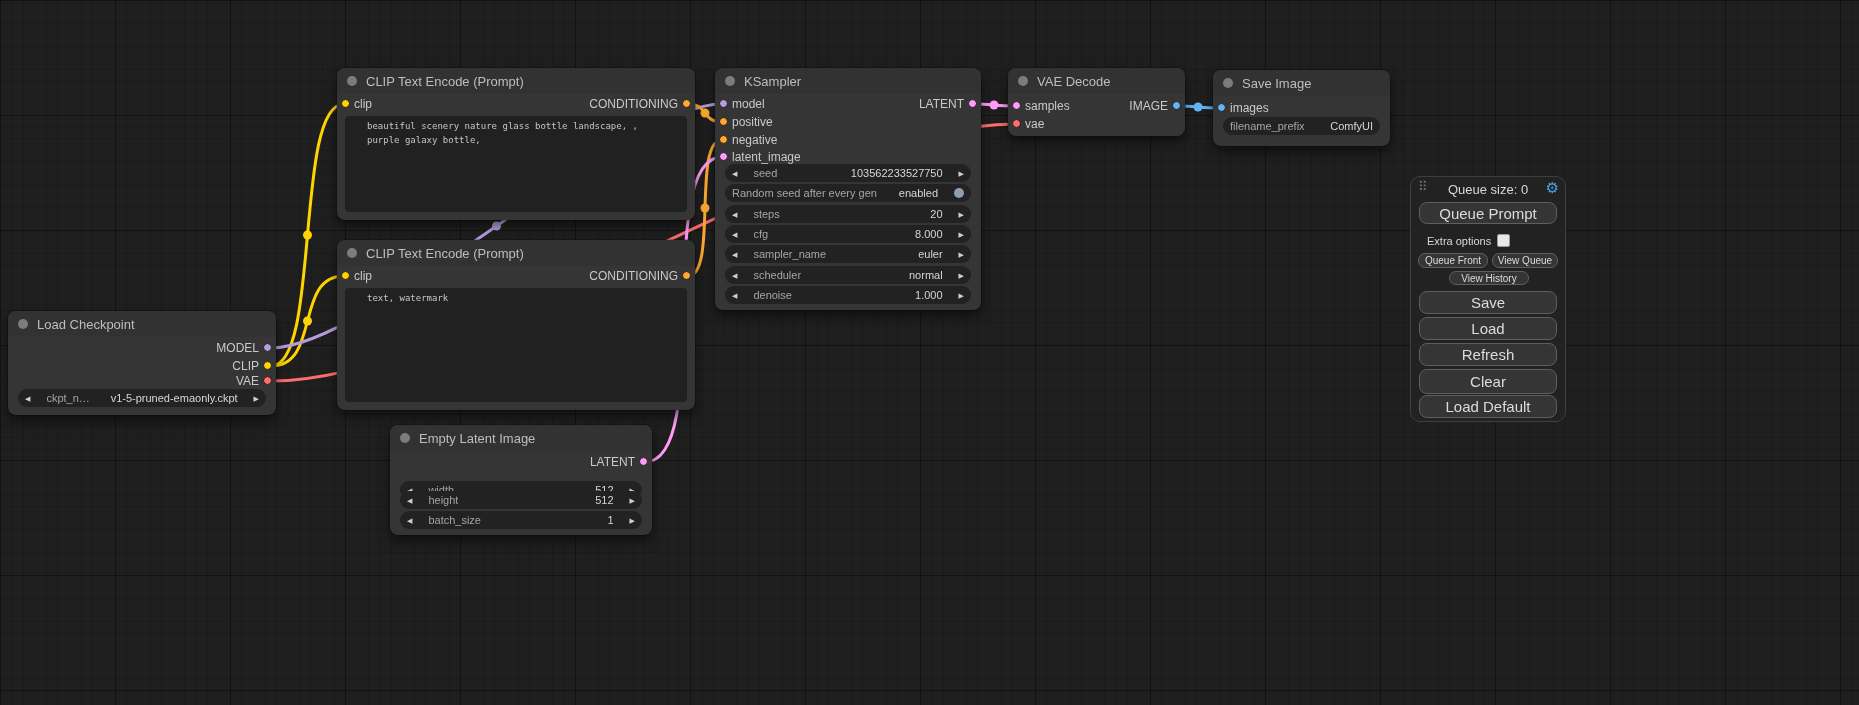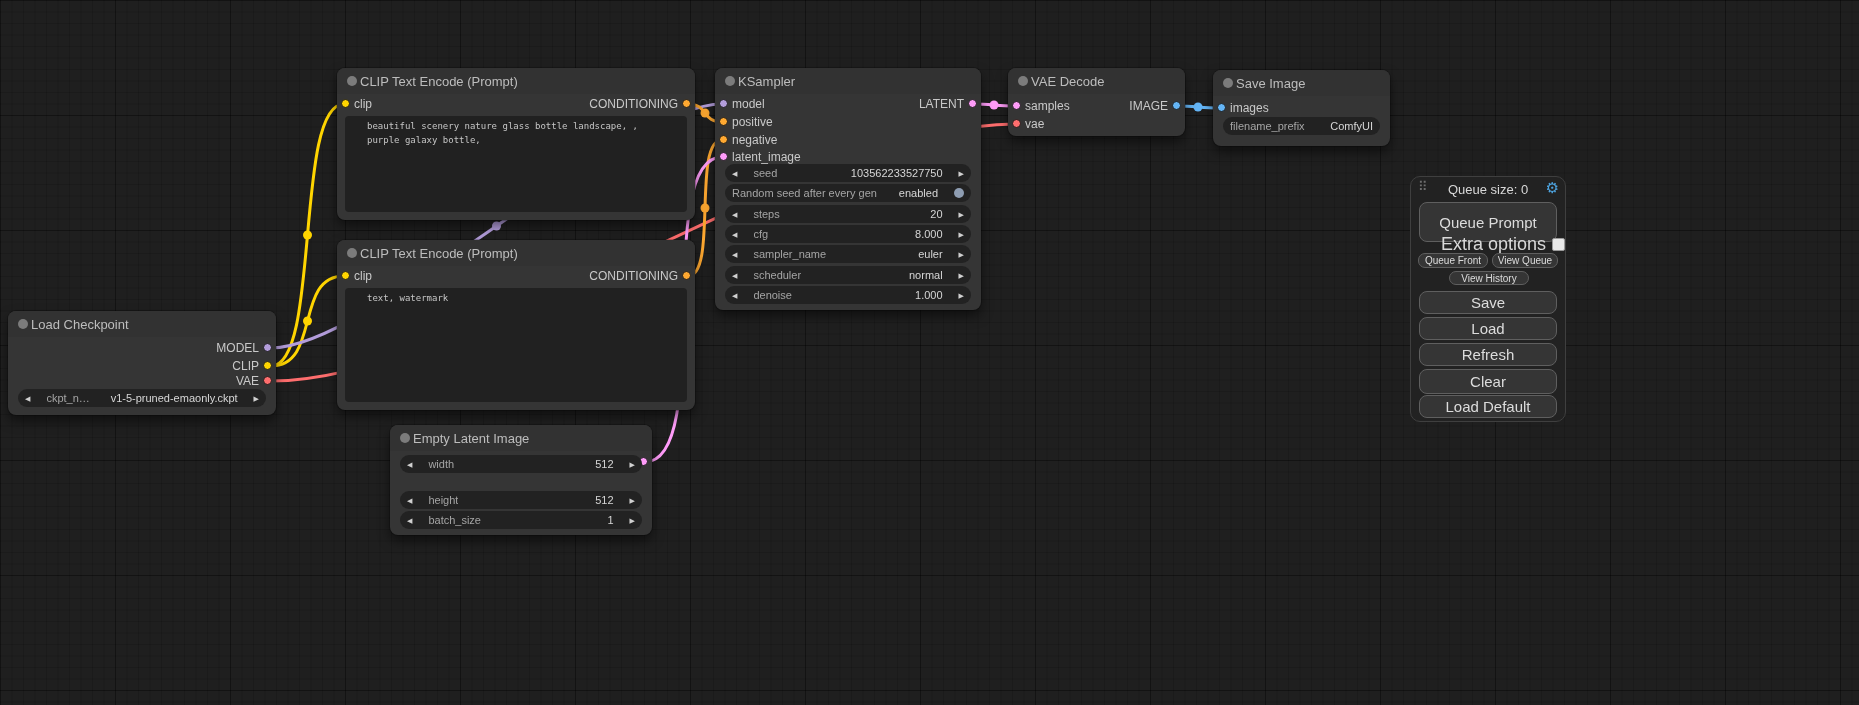--- a/index.html
+++ b/index.html
@@ -15,21 +15,21 @@
       linear-gradient(90deg, rgba(0,0,0,.14) 1px, transparent 1px);
     background-size:115px 115px,115px 115px,11.5px 11.5px,11.5px 11.5px;
   }
   #wires{position:absolute;inset:0;z-index:1;pointer-events:none}
   .node{
     position:absolute;z-index:2;background:#353535;border-radius:8px;
     box-shadow:0 6px 12px rgba(0,0,0,.5), 0 0 0 1px rgba(0,0,0,.22);
     color:#c9c9c9;
   }
   .node-title{
-    height:26px;display:flex;align-items:center;gap:3px;padding:0 10px;
+    height:26px;display:flex;align-items:center;gap:9px;padding:0 10px;
     font-size:13px;color:#bdbdbd;background:#323232;border-radius:8px 8px 0 0;
     white-space:nowrap;
   }
   .title-dot{width:10px;height:10px;border-radius:50%;background:#7c7c7c;flex:0 0 auto}
   .port-row{position:absolute;left:0;right:0;height:18px;font-size:12px}
   .port{position:absolute;top:4px;width:9px;height:9px;border-radius:50%;border:1px solid #1c1c1c}
   .port.in{left:4px}
   .port.out{right:4px}
   .in-label{position:absolute;left:17px;line-height:18px;color:#c9c9c9;white-space:nowrap}
   .out-label{position:absolute;right:17px;line-height:18px;color:#c9c9c9;white-space:nowrap}
@@ -54,23 +54,23 @@
   }
   .menu-header{position:relative;height:22px}
   .drag-handle{position:absolute;left:7px;top:3px;color:#6e6e6e;font-size:13px;line-height:1;cursor:move}
   .queue-size{position:absolute;left:0;right:0;top:5px;text-align:center;font-size:13px;color:#d8d8d8}
   .gear{position:absolute;right:6px;top:3px;font-size:15px;line-height:1;cursor:pointer}
   .btn{
     position:absolute;background:#353535;border:1px solid #5f5f5f;border-radius:8px;
     color:#dcdcdc;font-family:"Liberation Sans",sans-serif;display:flex;align-items:center;
     justify-content:center;cursor:pointer;padding:0;
   }
-  .btn.big{left:8px;right:8px;height:40px;font-size:15px}
+  .btn.big{left:8px;right:8px;height:22px;font-size:15px}
   .btn.small{height:15px;font-size:10px;border-radius:7px}
-  .extra-row{position:absolute;left:16px;right:0;top:57px;display:flex;align-items:center;justify-content:flex-end;gap:6px;font-size:18px;color:#d8d8d8}
+  .extra-row{position:absolute;left:16px;right:0;top:57px;display:flex;align-items:center;justify-content:flex-start;gap:6px;font-size:11px;color:#d8d8d8}
   .checkbox{width:13px;height:13px;background:#e9e9e9;border:1px solid #9a9a9a;border-radius:2px;cursor:pointer}
 </style>
 </head>
 <body>
 
 <svg id="wires" viewBox="0 0 1859 705">
   <g fill="none" stroke-width="3" stroke-linecap="round">
     <path d="M 271 366 C 321 366 294 104 344 104" style="stroke: rgb(255, 213, 0);"></path>
     <path d="M 271 366 C 321 366 294 276 344 276" style="stroke: rgb(255, 213, 0);"></path>
     <path d="M 271 348 C 371 348 622 104 722 104" style="stroke: rgb(179, 157, 219);"></path>
@@ -149,21 +149,21 @@
 
 <div class="node" style="left:390px;top:425px;width:262px;height:110px">
   <div class="node-title">
     <span class="title-dot"></span>
     <span>Empty Latent Image</span>
   </div>
   <div class="port-row" style="top:28px">
     <span class="out-label">LATENT</span>
     <span class="port out" style="background: rgb(255, 156, 249);"></span>
   </div>
-  <div class="widget" style="top:30px">
+  <div class="widget" style="top:56px">
     <span class="arrow">◀</span>
     <span class="wlabel">width</span>
     <span class="wvalue">512</span>
     <span class="arrow">▶</span>
   </div>
   <div class="widget" style="top:66px">
     <span class="arrow">◀</span>
     <span class="wlabel">height</span>
     <span class="wvalue">512</span>
     <span class="arrow">▶</span>

